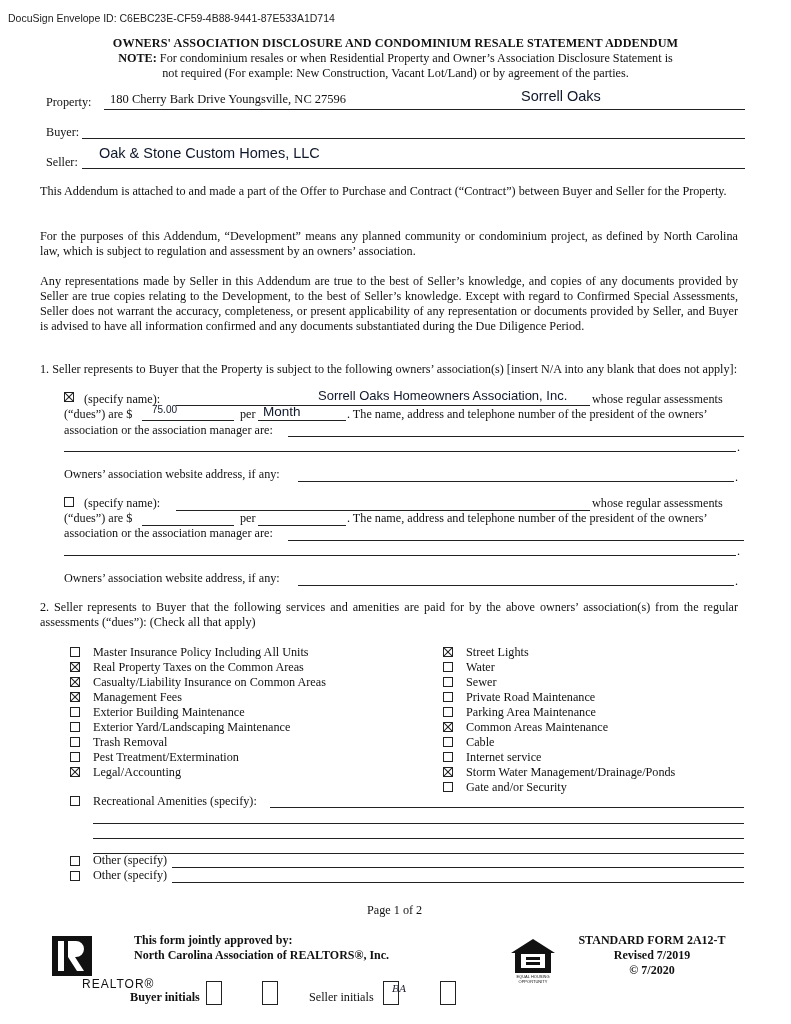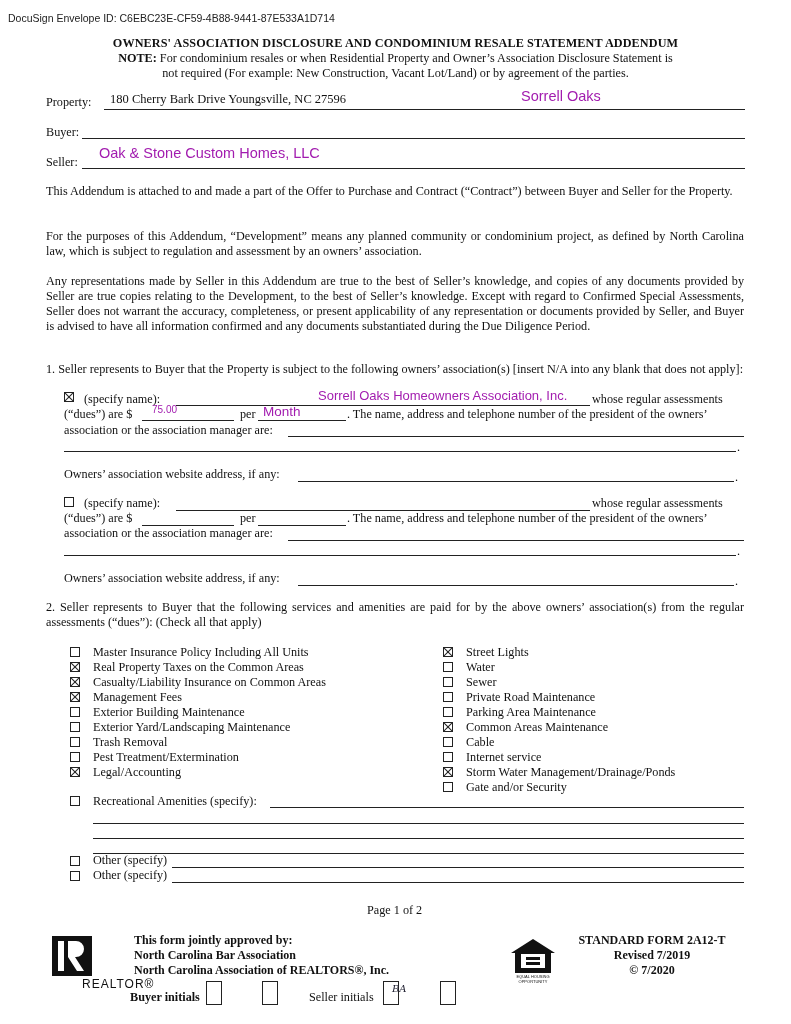--- a/index.html
+++ b/index.html
@@ -5,22 +5,22 @@
   html, body { margin:0; padding:0; background:#fff; }
   body { width:791px; height:1024px; position:relative; overflow:hidden; color:#111;
          font-family:"Liberation Serif", serif; }
   .abs { position:absolute; }
   .sans { font-family:"Liberation Sans", sans-serif; }
   .envelope { left:8px; top:12px; font-size:10.5px; font-family:"Liberation Sans", sans-serif; color:#222; }
   .title { left:0; width:791px; top:36px; text-align:center; font-weight:bold; font-size:12.2px; letter-spacing:0.1px;}
   .note { left:0; width:791px; top:51px; text-align:center; font-size:12.2px; line-height:14.5px; }
   .lbl { font-size:12.2px; }
   .uline { border-bottom:1px solid #222; height:0; }
-  .typed { font-family:"Liberation Sans", sans-serif; font-size:13.5px; color:#a21caf; }
-  .para { left:46px; width:698px; font-size:12.2px; line-height:15px; text-align:justify; }
+  .typed { font-family:"Liberation Sans", sans-serif; font-size:13.5px; color:#0f172a; }
+  .para { left:40px; width:698px; font-size:12.2px; line-height:15px; text-align:justify; }
   .cb { width:10px; height:10px; border:1.4px solid #222; position:absolute; box-sizing:border-box; background:#fff; }
   .cb.checked::before, .cb.checked::after { content:""; position:absolute; left:50%; top:50%; width:11px; height:1.2px; background:#222; }
   .cb.checked::before { transform:translate(-50%,-50%) rotate(45deg); }
   .cb.checked::after { transform:translate(-50%,-50%) rotate(-45deg); }
   .item { position:absolute; font-size:12.2px; line-height:14.9px; }
   .item .cb { left:0; top:2px; }
   .item span.t { position:absolute; left:23px; top:0; white-space:nowrap; }
   .initbox { width:16px; height:24px; border:1.6px solid #222; box-sizing:border-box; position:absolute; }
   .footer-b { font-weight:bold; font-size:12px; line-height:15px; }
 </style>
@@ -196,21 +196,20 @@
 <div class="abs" style="left:52px; top:936px; width:40px; height:40px; background:#111;">
   <svg width="40" height="40" viewBox="0 0 40 40">
     <rect x="6" y="5" width="6" height="30" fill="#fff"></rect>
     <path d="M16 5 h8 a8 8 0 0 1 0 16 h-1 l9 14 h-7 l-9 -14 z" fill="#fff"></path>
   </svg>
 </div>
 <div class="abs sans" style="left:50px; top:977px; font-size:12px; letter-spacing:1px;padding-left:32px;">REALTOR®</div>
 
 <div class="abs footer-b" style="left:134px; top:933px;">
   <div>This form jointly approved by:</div>
-  <div>North Carolina Bar Association</div>
   <div>North Carolina Association of REALTORS®, Inc.</div>
 </div>
 
 <div class="abs lbl" style="left:130px; top:990px;font-weight:bold;">Buyer initials</div>
 <div class="initbox" style="left:206px; top:981px;"></div>
 <div class="initbox" style="left:262px; top:981px;"></div>
 <div class="abs lbl" style="left:309px; top:990px;">Seller initials</div>
 <div class="initbox" style="left:383px; top:981px;">
   <span class="abs" style="left:8px; top:1px; font-family:'DejaVu Serif',serif; font-style:italic; font-size:10px; color:#223;">BA</span>
 </div>

